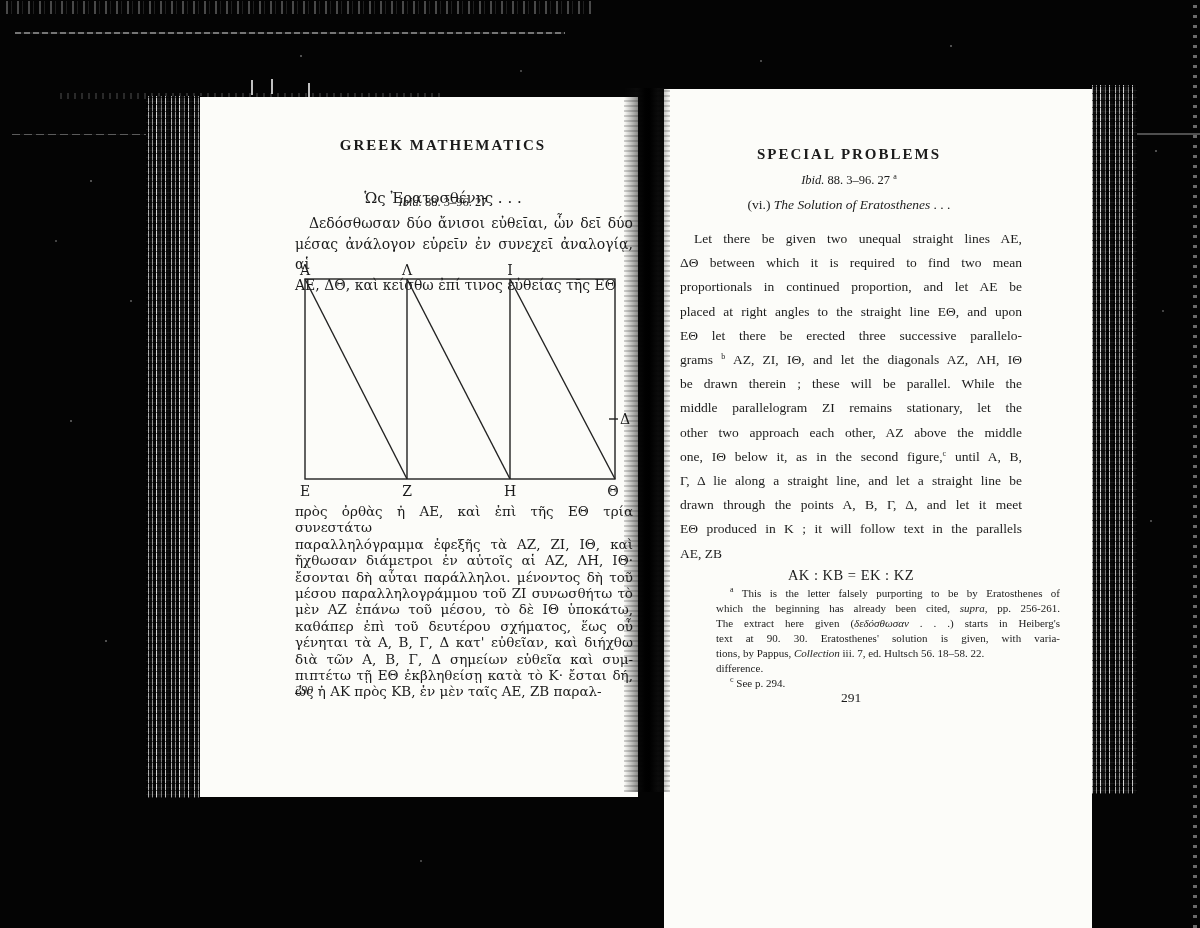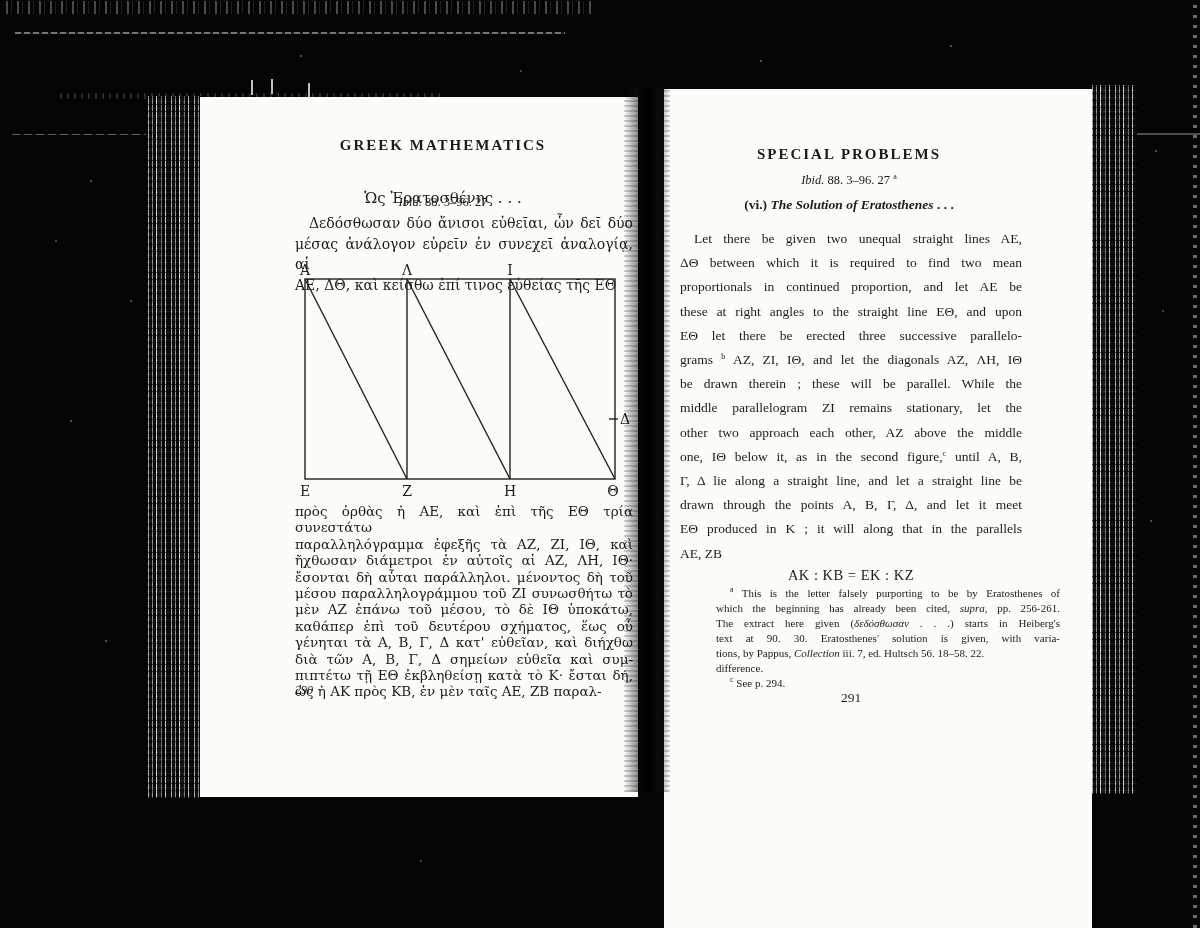--- a/index.html
+++ b/index.html
@@ -87,21 +87,21 @@
   .lp-cite{left:73px;top:71px;width:340px;margin-top:27px;}
   .lp-greekhead{position:absolute;left:73px;top:92px;width:340px;text-align:center;font-size:15px;}
   .lp-para1{position:absolute;left:95px;top:116px;width:338px;font-size:14px;line-height:20.5px;}
   .lp-fig{position:absolute;left:94px;top:166px;}
   .lp-para2{position:absolute;left:95px;top:406px;width:338px;font-size:13.5px;line-height:16.4px;}
   .lp-pagenum{position:absolute;left:95px;top:586px;font-size:12px;font-style:italic;}
 
   
   .rp-head{left:14px;top:57px;width:342px;}
   .rp-cite{left:14px;top:84px;width:342px;}
-  .rp-section{position:absolute;left:14px;top:108px;width:342px;text-align:center;font-size:13.5px;font-weight:bold;}
+  .rp-section{position:absolute;left:14px;top:108px;width:342px;text-align:center;font-size:13.5px;}
   .rp-body{position:absolute;left:16px;top:138px;width:342px;font-size:13.5px;line-height:24.2px;}
   .rp-eq{position:absolute;left:16px;top:478px;width:342px;text-align:center;
     font-size:14.5px;letter-spacing:.5px;}
   .rp-foot{position:absolute;left:14px;top:497px;width:344px;font-size:11px;line-height:15px;margin-left:38px;}
   .rp-pagenum{position:absolute;left:16px;top:601px;width:342px;text-align:center;font-size:13.5px;}
 
   
   .fig-line{stroke:#222;stroke-width:1.4;fill:none;}
   .fig-label{font-family:"DejaVu Serif",serif;font-size:14px;fill:#1b1b1b;}
 </style>
@@ -172,30 +172,30 @@
 
   <div class="page right-page">
     <div class="running-head rp-head">SPECIAL PROBLEMS</div>
     <div class="citation rp-cite"><i>Ibid.</i> 88. 3–96. 27 <sup>a</sup></div>
     <div class="rp-section">(vi.) <i>The Solution of Eratosthenes</i> . . .</div>
 
     <div class="rp-body">
       <div class="line ind">Let there be given two unequal straight lines AE,</div>
         <div class="line">ΔΘ between which it is required to find two mean</div>
         <div class="line">proportionals in continued proportion, and let AE be</div>
-        <div class="line">these at right angles to the straight line EΘ, and upon</div>
+        <div class="line">placed at right angles to the straight line EΘ, and upon</div>
         <div class="line">EΘ let there be erected three successive parallelo-</div>
         <div class="line">grams <sup>b</sup> AZ, ZI, IΘ, and let the diagonals AZ, ΛH, IΘ</div>
         <div class="line">be drawn therein ; these will be parallel.  While the</div>
         <div class="line">middle parallelogram ZI remains stationary, let the</div>
         <div class="line">other two approach each other, AZ above the middle</div>
         <div class="line">one, IΘ below it, as in the second figure,<sup>c</sup> until A, B,</div>
         <div class="line">Γ, Δ lie along a straight line, and let a straight line be</div>
         <div class="line">drawn through the points A, B, Γ, Δ, and let it meet</div>
-        <div class="line">EΘ produced in K ;  it will along that in the parallels</div>
+        <div class="line">EΘ produced in K ;  it will follow text in the parallels</div>
         <div class="line nj">AE, ZB</div>
     </div>
 
     <div class="rp-eq">AK : KB = EK : KZ</div>
 
     <div class="rp-foot">
       <div class="line ind"><sup>a</sup> This is the letter falsely purporting to be by Eratosthenes of</div>
         <div class="line">which the beginning has already been cited, <i>supra</i>, pp. 256-261.</div>
         <div class="line">The extract here given (<i>δεδόσθωσαν</i> . . .) starts in Heiberg's</div>
         <div class="line">text at 90. 30.  Eratosthenes' solution is given, with varia-</div>

